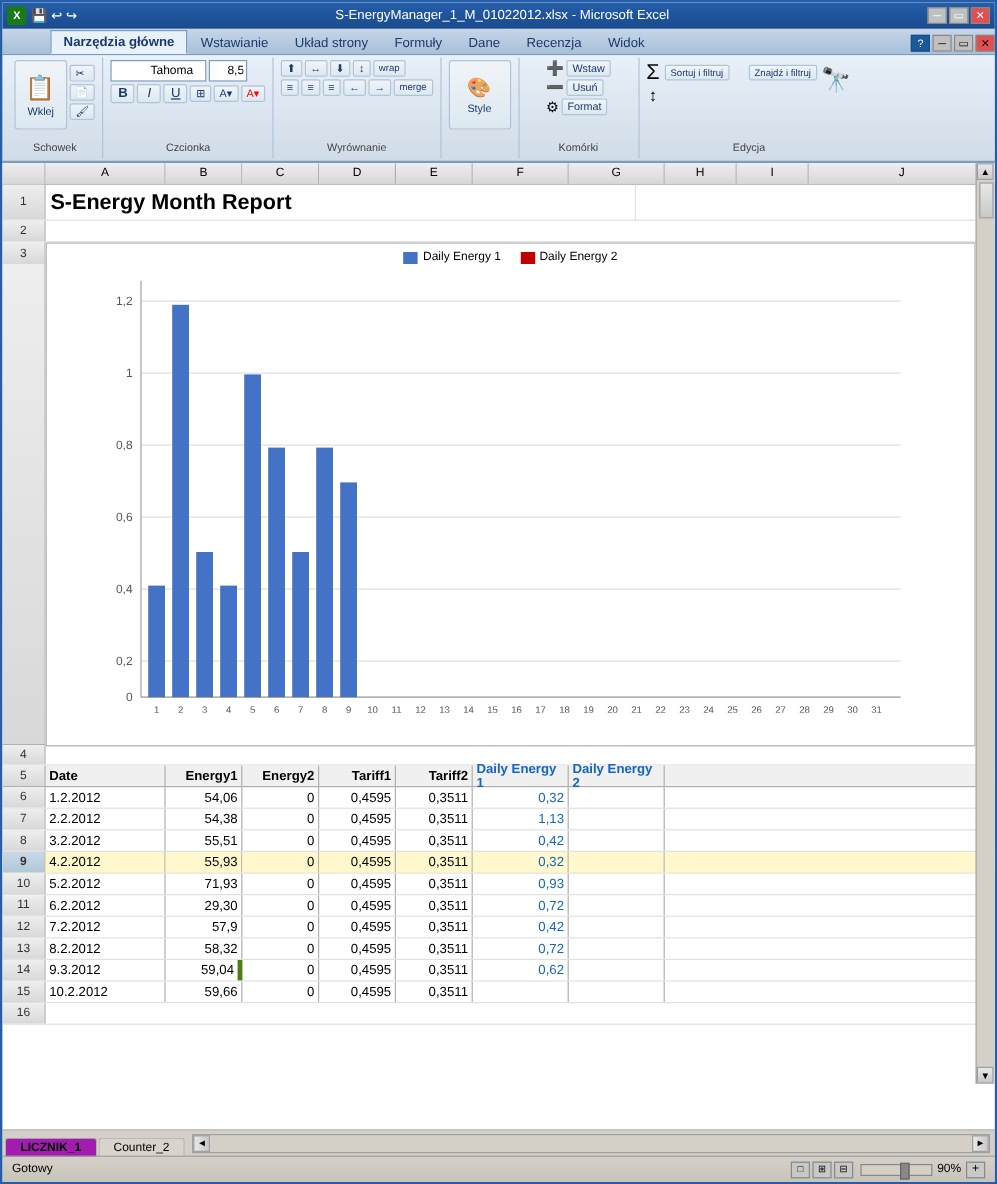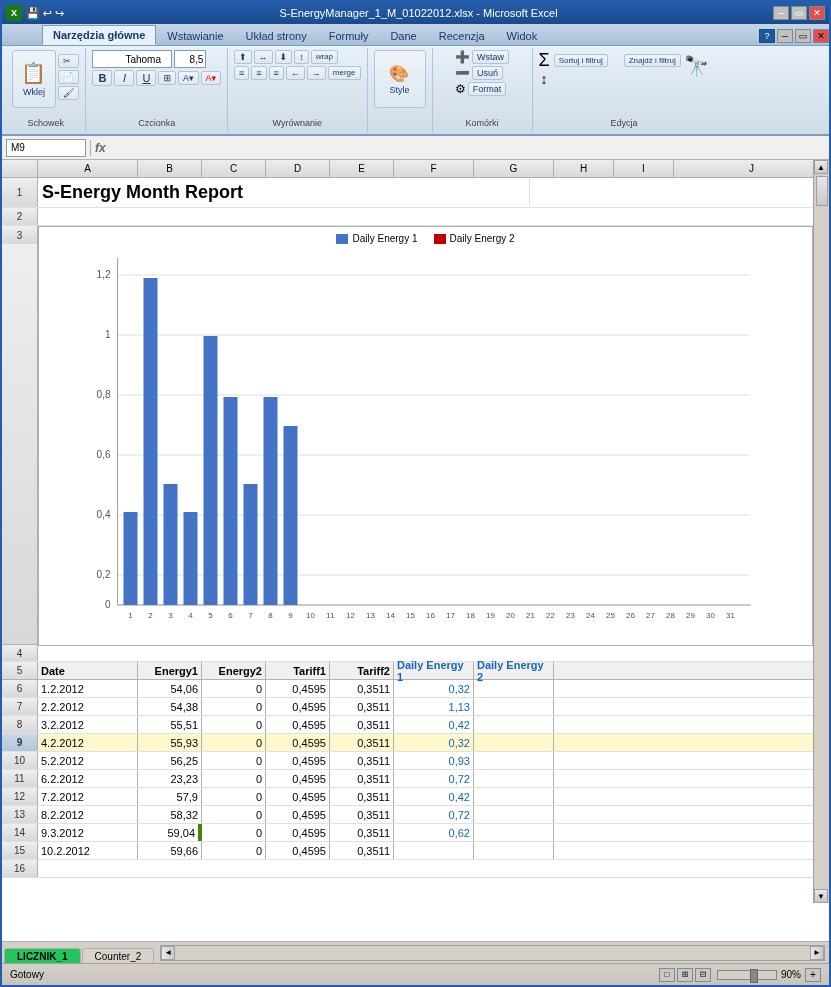--- a/index.html
+++ b/index.html
@@ -304,26 +304,20 @@
           <div class="small-btn" style="font-size:8px;">Znajdź i filtruj</div>
         </div>
         <div style="display:flex;flex-direction:column;align-items:center;padding-top:4px;">
           <div style="font-size:20px;">🔭</div>
         </div>
       </div>
       <div class="ribbon-group-label">Edycja</div>
     </div>
   </div>
 
-  <div class="formula-bar">
-    <div class="name-box">M9</div>
-    <div class="formula-separator"></div>
-    <span class="fx-label">fx</span>
-    <input class="formula-input" value="" style="">
-  </div>
 
   <div class="content-area" style="display:flex;flex-direction:column;">
 
     <div style="display:flex;background:#e8e8e8;border-bottom:1px solid #b0b0b0;height:18px;">
       <div style="width:36px;min-width:36px;border-right:1px solid #b0b0b0;background:linear-gradient(to bottom,#eeeeee,#d8d8d8);"></div>
       <div style="width:100px;border-right:1px solid #b0b0b0;display:flex;align-items:center;justify-content:center;font-size:10px;background:linear-gradient(to bottom,#eeeeee,#d8d8d8);">A</div>
       <div style="width:64px;border-right:1px solid #b0b0b0;display:flex;align-items:center;justify-content:center;font-size:10px;background:linear-gradient(to bottom,#eeeeee,#d8d8d8);">B</div>
       <div style="width:64px;border-right:1px solid #b0b0b0;display:flex;align-items:center;justify-content:center;font-size:10px;background:linear-gradient(to bottom,#eeeeee,#d8d8d8);">C</div>
       <div style="width:64px;border-right:1px solid #b0b0b0;display:flex;align-items:center;justify-content:center;font-size:10px;background:linear-gradient(to bottom,#eeeeee,#d8d8d8);">D</div>
       <div style="width:64px;border-right:1px solid #b0b0b0;display:flex;align-items:center;justify-content:center;font-size:10px;background:linear-gradient(to bottom,#eeeeee,#d8d8d8);">E</div>
@@ -504,33 +498,33 @@
       <div style="width:64px;border-right:1px solid #b0b0b0;display:flex;align-items:center;justify-content:flex-end;padding:0 3px;font-size:11px;background:#fff8cc;">0,4595</div>
       <div style="width:64px;border-right:1px solid #b0b0b0;display:flex;align-items:center;justify-content:flex-end;padding:0 3px;font-size:11px;background:#fff8cc;">0,3511</div>
       <div style="width:80px;border-right:1px solid #b0b0b0;display:flex;align-items:center;justify-content:flex-end;padding:0 3px;font-size:11px;color:#1565c0;background:#fff8cc;">0,32</div>
       <div style="width:80px;border-right:1px solid #b0b0b0;display:flex;align-items:center;justify-content:flex-end;padding:0 3px;font-size:11px;color:#1565c0;background:#fff8cc;"></div>
       <div style="flex:1;background:#fff8cc;"></div>
     </div>
 
     <div style="display:flex;height:18px;border-bottom:1px solid #e0e0e0;">
       <div style="width:36px;min-width:36px;background:linear-gradient(to bottom,#eeeeee,#d8d8d8);border-right:1px solid #b0b0b0;display:flex;align-items:center;justify-content:center;font-size:10px;color:#333;">10</div>
       <div style="width:100px;border-right:1px solid #b0b0b0;display:flex;align-items:center;padding:0 3px;font-size:11px;">5.2.2012</div>
-      <div style="width:64px;border-right:1px solid #b0b0b0;display:flex;align-items:center;justify-content:flex-end;padding:0 3px;font-size:11px;">56,25</div>
+      <div style="width:64px;border-right:1px solid #b0b0b0;display:flex;align-items:center;justify-content:flex-end;padding:0 3px;font-size:11px;">71,93</div>
       <div style="width:64px;border-right:1px solid #b0b0b0;display:flex;align-items:center;justify-content:flex-end;padding:0 3px;font-size:11px;">0</div>
       <div style="width:64px;border-right:1px solid #b0b0b0;display:flex;align-items:center;justify-content:flex-end;padding:0 3px;font-size:11px;">0,4595</div>
       <div style="width:64px;border-right:1px solid #b0b0b0;display:flex;align-items:center;justify-content:flex-end;padding:0 3px;font-size:11px;">0,3511</div>
       <div style="width:80px;border-right:1px solid #b0b0b0;display:flex;align-items:center;justify-content:flex-end;padding:0 3px;font-size:11px;color:#1565c0;">0,93</div>
       <div style="width:80px;border-right:1px solid #b0b0b0;display:flex;align-items:center;justify-content:flex-end;padding:0 3px;font-size:11px;color:#1565c0;"></div>
       <div style="flex:1;"></div>
     </div>
 
     <div style="display:flex;height:18px;border-bottom:1px solid #e0e0e0;">
       <div style="width:36px;min-width:36px;background:linear-gradient(to bottom,#eeeeee,#d8d8d8);border-right:1px solid #b0b0b0;display:flex;align-items:center;justify-content:center;font-size:10px;color:#333;">11</div>
       <div style="width:100px;border-right:1px solid #b0b0b0;display:flex;align-items:center;padding:0 3px;font-size:11px;">6.2.2012</div>
-      <div style="width:64px;border-right:1px solid #b0b0b0;display:flex;align-items:center;justify-content:flex-end;padding:0 3px;font-size:11px;">23,23</div>
+      <div style="width:64px;border-right:1px solid #b0b0b0;display:flex;align-items:center;justify-content:flex-end;padding:0 3px;font-size:11px;">29,30</div>
       <div style="width:64px;border-right:1px solid #b0b0b0;display:flex;align-items:center;justify-content:flex-end;padding:0 3px;font-size:11px;">0</div>
       <div style="width:64px;border-right:1px solid #b0b0b0;display:flex;align-items:center;justify-content:flex-end;padding:0 3px;font-size:11px;">0,4595</div>
       <div style="width:64px;border-right:1px solid #b0b0b0;display:flex;align-items:center;justify-content:flex-end;padding:0 3px;font-size:11px;">0,3511</div>
       <div style="width:80px;border-right:1px solid #b0b0b0;display:flex;align-items:center;justify-content:flex-end;padding:0 3px;font-size:11px;color:#1565c0;">0,72</div>
       <div style="width:80px;border-right:1px solid #b0b0b0;display:flex;align-items:center;justify-content:flex-end;padding:0 3px;font-size:11px;color:#1565c0;"></div>
       <div style="flex:1;"></div>
     </div>
 
     <div style="display:flex;height:18px;border-bottom:1px solid #e0e0e0;">
       <div style="width:36px;min-width:36px;background:linear-gradient(to bottom,#eeeeee,#d8d8d8);border-right:1px solid #b0b0b0;display:flex;align-items:center;justify-content:center;font-size:10px;color:#333;">12</div>
@@ -589,21 +583,21 @@
       <div style="width:14px;height:14px;background:linear-gradient(to bottom,#e8e8e8,#c8c8c8);border:1px solid #a0a0a0;display:flex;align-items:center;justify-content:center;cursor:pointer;font-size:8px;">▲</div>
       <div style="flex:1;background:#d4d0c8;">
         <div style="width:12px;height:30px;background:linear-gradient(to bottom,#e8e8e8,#c8c8c8);border:1px solid #a0a0a0;margin:2px auto;cursor:pointer;"></div>
       </div>
       <div style="width:14px;height:14px;background:linear-gradient(to bottom,#e8e8e8,#c8c8c8);border:1px solid #a0a0a0;display:flex;align-items:center;justify-content:center;cursor:pointer;font-size:8px;">▼</div>
     </div>
   </div>
 
   <div style="display:flex;background:#d4d0c8;border-top:1px solid #b0b0b0;height:22px;align-items:center;">
     <div style="display:flex;gap:1px;padding:2px 2px 0 2px;align-items:flex-end;height:22px;">
-      <div style="padding:2px 12px;font-size:10px;background:#22c55e;border:1px solid #b0b0b0;border-bottom:none;cursor:pointer;border-radius:3px 3px 0 0;font-weight:bold;">LICZNIK_1</div>
+      <div style="padding:2px 12px;font-size:10px;background:#a21caf;border:1px solid #b0b0b0;border-bottom:none;cursor:pointer;border-radius:3px 3px 0 0;font-weight:bold;">LICZNIK_1</div>
       <div style="padding:2px 12px;font-size:10px;background:#d8d4cc;border:1px solid #b0b0b0;border-bottom:none;cursor:pointer;border-radius:3px 3px 0 0;">Counter_2</div>
     </div>
     <div style="flex:1;height:16px;background:#d4d0c8;border:1px solid #a0a0a0;margin:3px 4px;display:flex;align-items:center;">
       <div style="width:14px;height:14px;background:linear-gradient(to right,#e8e8e8,#c8c8c8);border:1px solid #a0a0a0;display:flex;align-items:center;justify-content:center;cursor:pointer;font-size:8px;">◄</div>
       <div style="flex:1;background:#d4d0c8;"></div>
       <div style="width:14px;height:14px;background:linear-gradient(to right,#e8e8e8,#c8c8c8);border:1px solid #a0a0a0;display:flex;align-items:center;justify-content:center;cursor:pointer;font-size:8px;">►</div>
     </div>
   </div>
 
   <div class="status-bar">

